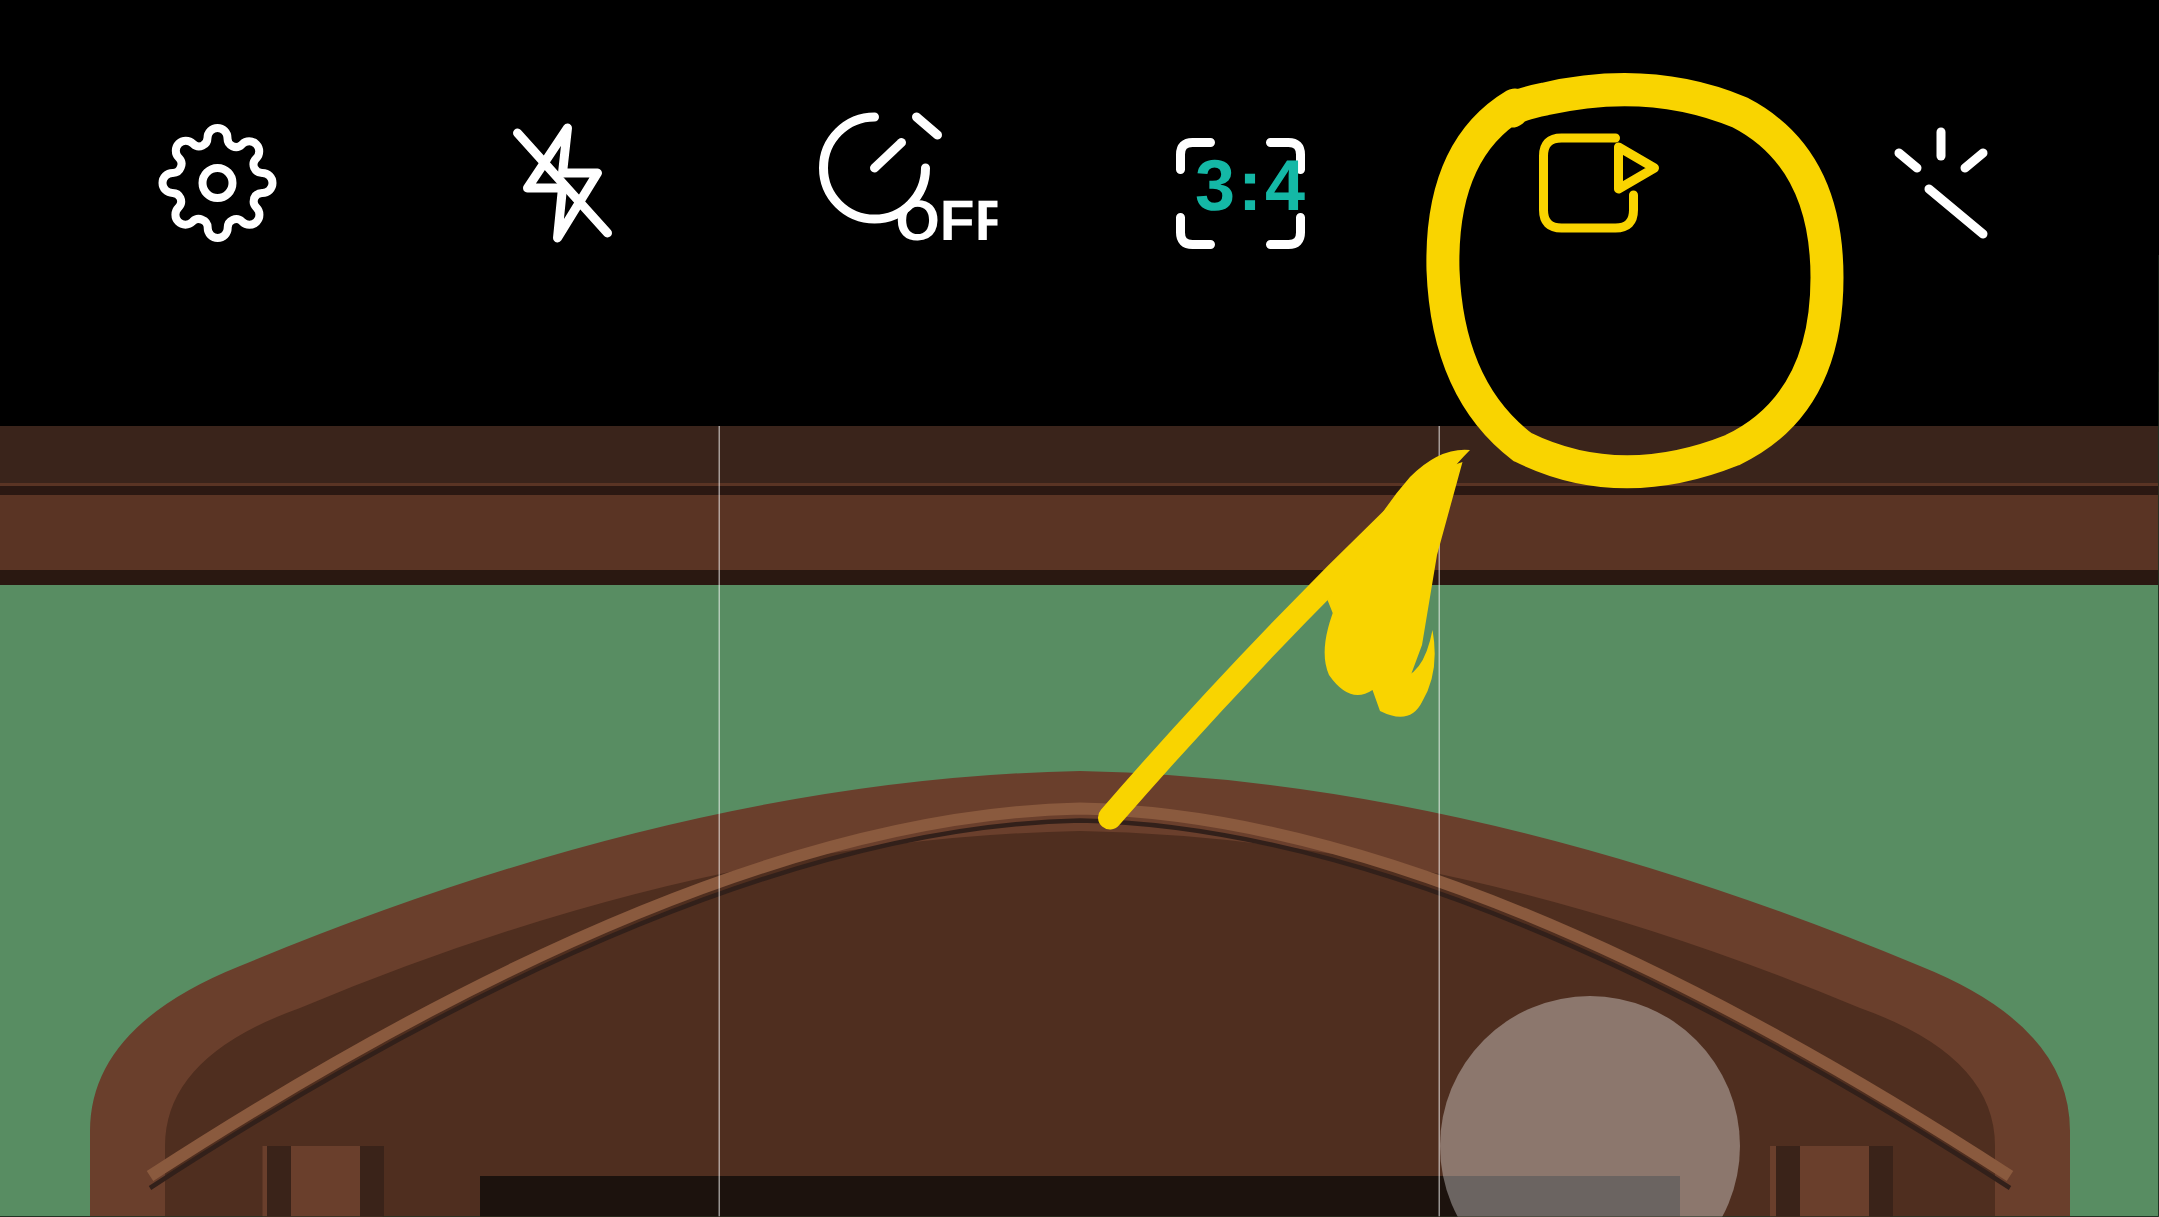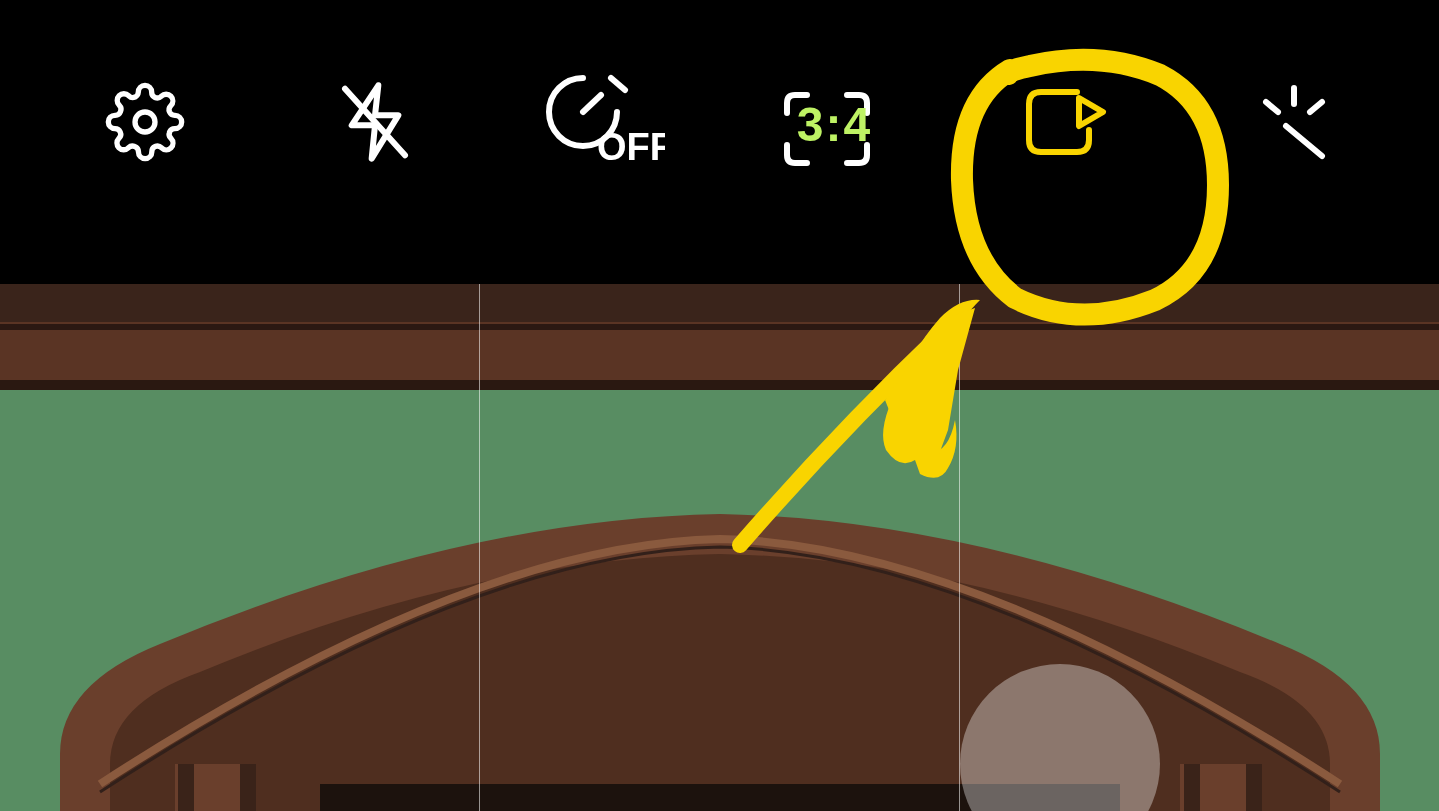--- a/index.html
+++ b/index.html
@@ -55,21 +55,21 @@
   .grid-line-v {
     position: absolute;
     top: 0;
     bottom: 0;
     width: 1px;
     background: rgba(255,255,255,0.55);
   }
   .ratio-text {
     font-size: 48px;
     font-weight: 600;
-    color: #bef264;
+    color: #14b8a6;
     letter-spacing: 2px;
   }
   .annotation-layer {
     position: absolute;
     inset: 0;
     pointer-events: none;
     z-index: 50;
   }
   .bubble {
     position: absolute;

